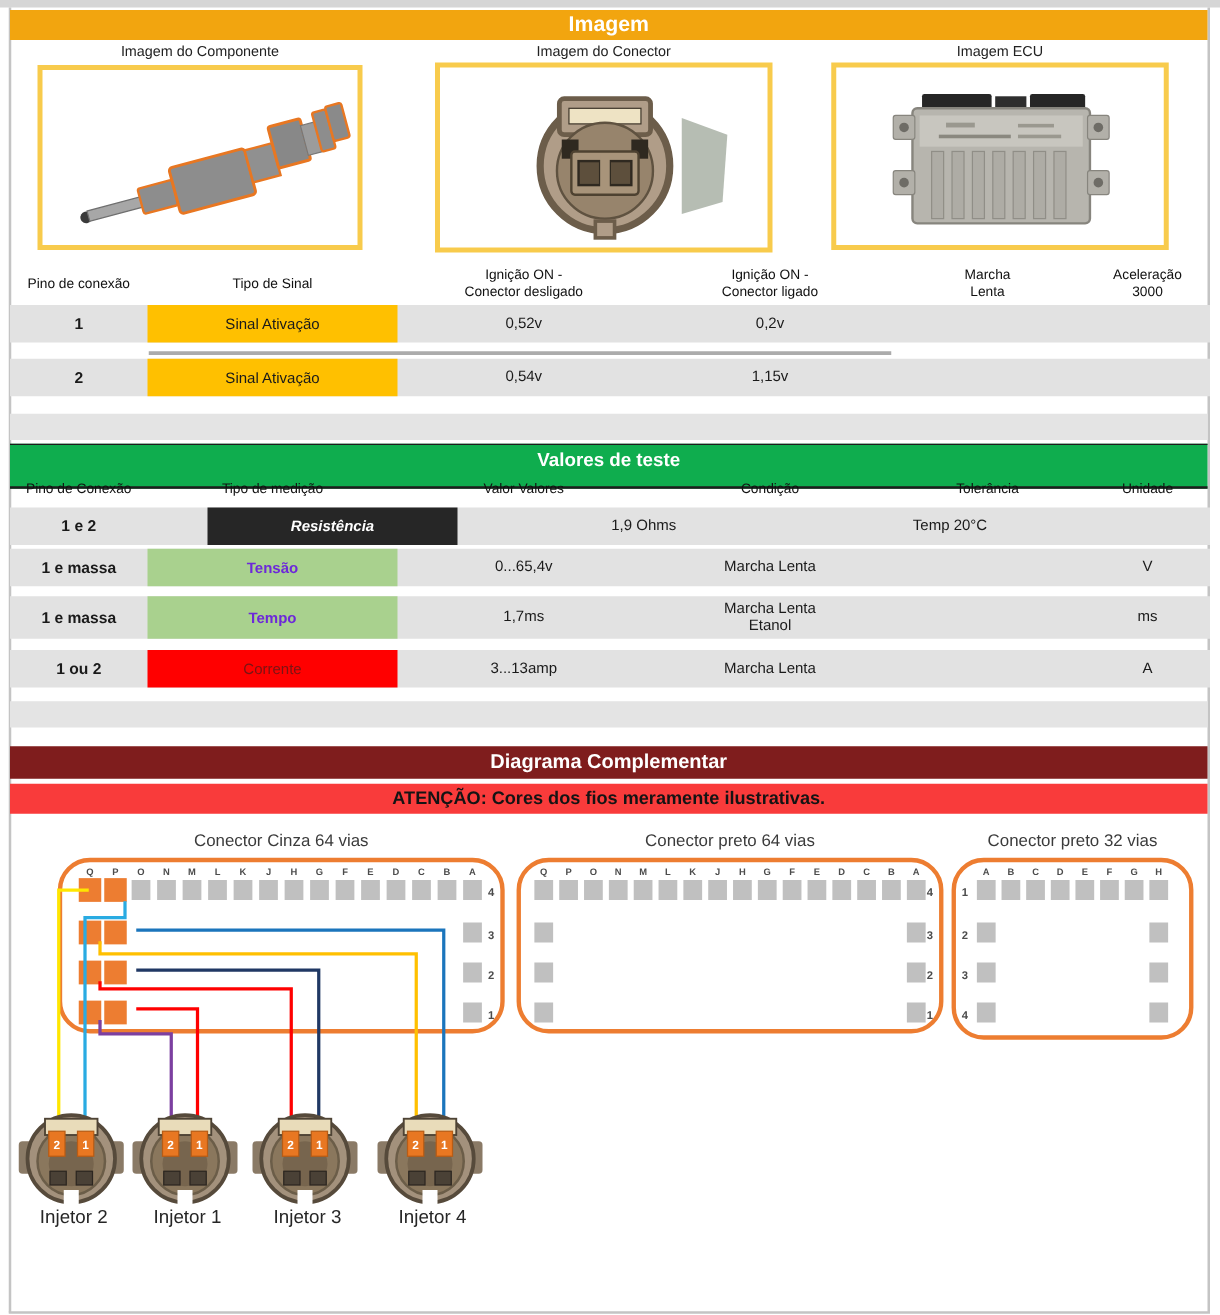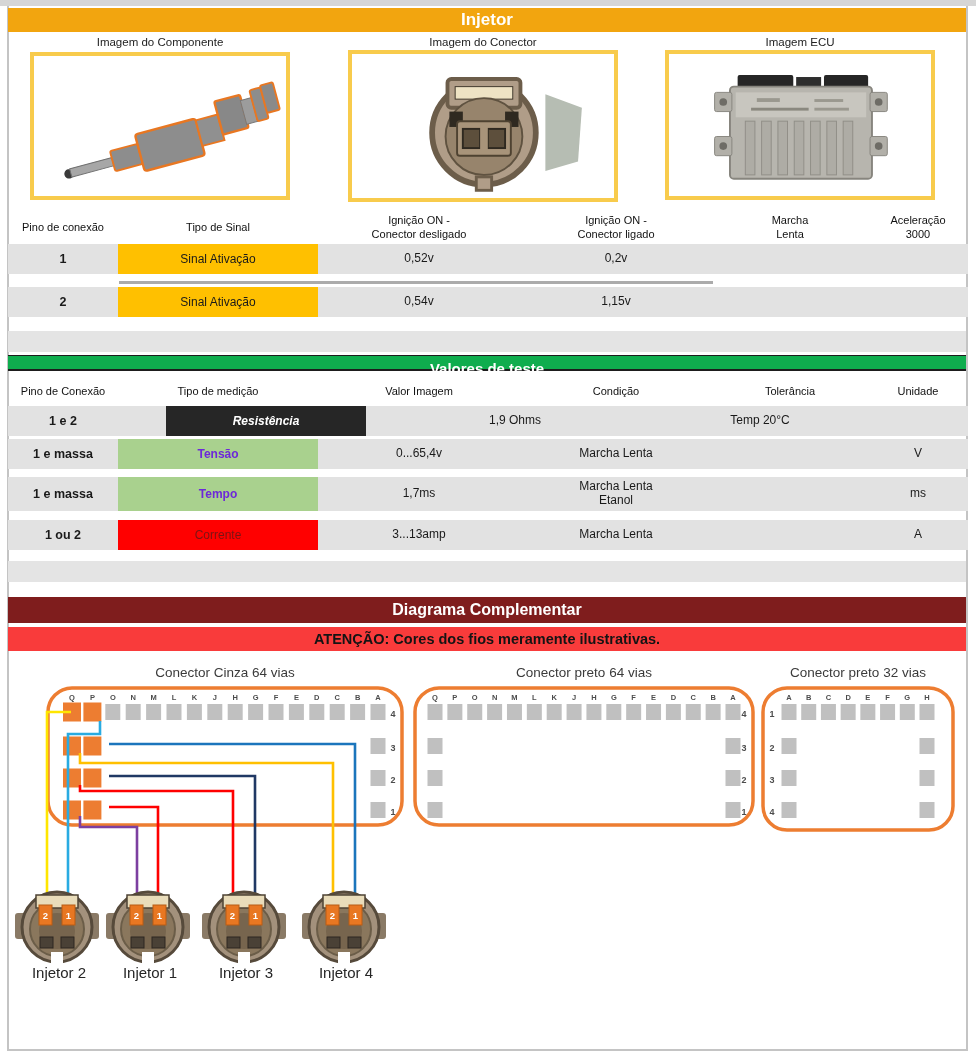--- a/index.html
+++ b/index.html
@@ -6,21 +6,21 @@
   .page{position:relative;width:976px;height:1052px;background:#ffffff;overflow:hidden;
         font-family:"Liberation Sans",sans-serif;color:#1a1a1a;}
   .edge{position:absolute;background:#cfcfcf;}
   .edge-top{top:0;left:0;width:976px;height:6px;background:#d6d6d6;}
   .edge-left{top:6px;left:7px;width:2px;height:1044px;background:#c4c4c4;}
   .edge-right{top:6px;left:966px;width:2px;height:1044px;background:#c4c4c4;}
   .edge-bottom{top:1049px;left:7px;width:961px;height:2px;background:#c4c4c4;}
 
   .bar{position:absolute;left:8px;width:958px;text-align:center;color:#fff;font-weight:bold;}
   .bar-orange{top:8px;height:24px;line-height:24px;font-size:17px;background:#F2A50F;}
-  .bar-green{top:355px;height:16px;line-height:26px;font-size:15px;background:#0FAD4E;
+  .bar-green{top:355px;height:36px;line-height:26px;font-size:15px;background:#0FAD4E;
              border-top:1px solid #1d1d1d;border-bottom:2px solid #1d1d1d;box-sizing:border-box;}
   .bar-blue{top:597px;height:26px;line-height:26px;font-size:16px;background:#7f1d1d;}
   .bar-red{top:627px;height:24px;line-height:24px;font-size:14.5px;background:#F93B3B;color:#141414;}
 
   .caption{position:absolute;top:36px;text-align:center;font-size:11.5px;color:#222;}
   .cap1{left:30px;width:260px;} .cap2{left:348px;width:270px;} .cap3{left:665px;width:270px;}
   .imgbox{position:absolute;border:4px solid #F8CB4C;background:#fff;box-sizing:border-box;}
   .box1{left:30px;top:52px;width:260px;height:148px;}
   .box2{left:348px;top:50px;width:270px;height:152px;}
   .box3{left:665px;top:50px;width:270px;height:150px;}
@@ -56,21 +56,21 @@
 </style>
 </head>
 <body>
 
 <div class="page">
   <div class="edge edge-top"></div>
   <div class="edge edge-left"></div>
   <div class="edge edge-right"></div>
   <div class="edge edge-bottom"></div>
 
-  <div class="bar bar-orange">Injetor</div>
+  <div class="bar bar-orange">Imagem</div>
 
   <div class="caption cap1">Imagem do Componente</div>
   <div class="caption cap2">Imagem do Conector</div>
   <div class="caption cap3">Imagem ECU</div>
 
   <div class="imgbox box1">
     <svg viewBox="0 0 260 148">
       <g transform="rotate(-15 130 74)">
         <circle cx="24" cy="98" r="5" fill="#3a3a3a"></circle>
         <rect x="26" y="93" width="46" height="9" fill="#a7a7a7" stroke="#6f6f6f"></rect>
@@ -164,21 +164,21 @@
     <div class="cell"></div>
   </div>
 
   <div class="grayband gb1"></div>
 
   <div class="bar bar-green">Valores de teste</div>
 
   <div class="tgrid thead t2head">
     <div class="hcell">Pino de Conexão</div>
     <div class="hcell">Tipo de medição</div>
-    <div class="hcell">Valor Imagem</div>
+    <div class="hcell">Valor Valores</div>
     <div class="hcell">Condição</div>
     <div class="hcell">Tolerância</div>
     <div class="hcell">Unidade</div>
   </div>
 
   <div class="tgrid trow t2r1">
     <div class="cell pincell">1 e 2</div>
     <div class="tag tag-black">Resistência</div>
     <div class="cell">1,9 Ohms</div>
     <div class="cell">Temp 20°C</div>

